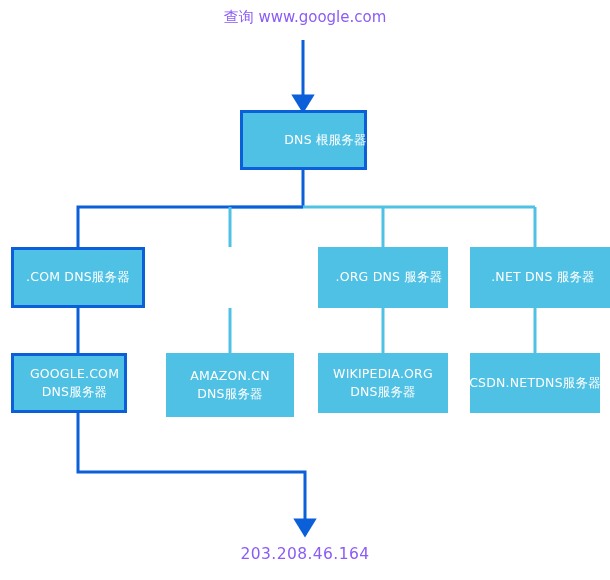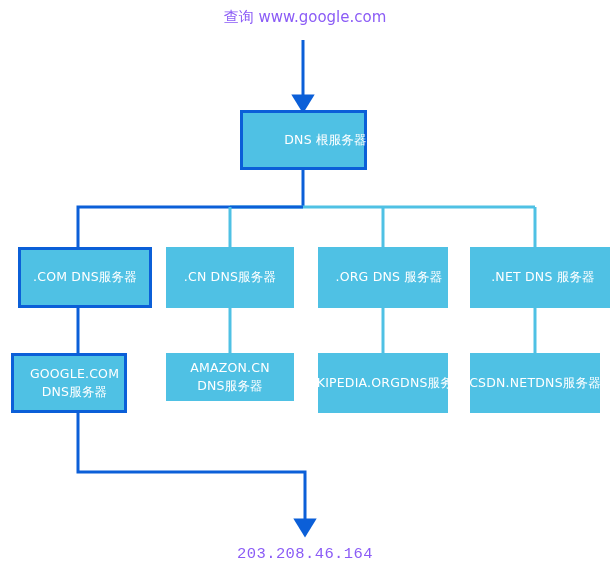--- a/index.html
+++ b/index.html
@@ -63,21 +63,20 @@
     width: 610px;
     text-align: center;
   }
   #result-caption {
     left: 0;
     top: 545px;
     width: 610px;
     text-align: center;
     font-size: 15.5px;
     letter-spacing: 0.4px;
-    font-family: Liberation Mono, monospace;
   }
 </style>
 </head>
 <body>
 
 <div id="diagram-root">
 
   <svg id="edge-layer" viewBox="0 0 610 580" width="610" height="580" xmlns="http://www.w3.org/2000/svg">
     <defs>
       <marker id="arrow-blue" markerWidth="9" markerHeight="9" refX="3.2" refY="4.5" orient="auto" markerUnits="strokeWidth">
@@ -129,47 +128,44 @@
       <path d="M78,413 L78,472 L305,472 L305,528" stroke="#0B5FD8" stroke-width="3" fill="none" marker-end="url(#arrow-blue)"></path>
     </g>
   </svg>
 
   <div class="caption" id="query-caption">查询 www.google.com</div>
 
   <div class="node highlight" style="left:240px; top:110px; width:127px; height:60px;padding-left:44px;">
     <span class="node-line">DNS 根服务器</span>
   </div>
 
-  <div class="node highlight" style="left:11px; top:247px; width:134px; height:61px;margin-left:7px;">
+  <div class="node highlight" style="left:11px; top:247px; width:134px; height:61px;">
     <span class="node-line">.COM DNS服务器</span>
   </div>
 
-  <div class="node" style="left:166px; top:247px; width:128px; height:61px;">
-    <span class="node-line">.CN DNS服务器</span>
-  </div>
 
   <div class="node" style="left:318px; top:247px; width:130px; height:61px;padding-left:12px;">
     <span class="node-line">.ORG DNS 服务器</span>
   </div>
 
   <div class="node" style="left:470px; top:247px; width:146px; height:61px;">
     <span class="node-line">.NET DNS 服务器</span>
   </div>
 
   <div class="node highlight" style="left:11px; top:353px; width:116px; height:60px; flex-direction:column;padding-left:11px;">
     <span class="node-line">GOOGLE.COM</span>
     <span class="node-line">DNS服务器</span>
   </div>
 
-  <div class="node" style="left:166px; top:353px; width:128px; height:48px; flex-direction:column;">
+  <div class="node" style="left:166px; top:353px; width:128px; height:64px; flex-direction:column;">
     <span class="node-line">AMAZON.CN</span>
     <span class="node-line">DNS服务器</span>
   </div>
 
-  <div class="node" style="left:318px; top:353px; width:130px; height:60px; ">
+  <div class="node" style="left:318px; top:353px; width:130px; height:60px; flex-direction:column;">
     <span class="node-line">WIKIPEDIA.ORG</span>
     <span class="node-line">DNS服务器</span>
   </div>
 
   <div class="node" style="left:470px; top:353px; width:130px; height:60px; flex-direction:row;">
     <span class="node-line">CSDN.NET</span>
     <span class="node-line">DNS服务器</span>
   </div>
 
   <div class="caption" id="result-caption">203.208.46.164</div>

